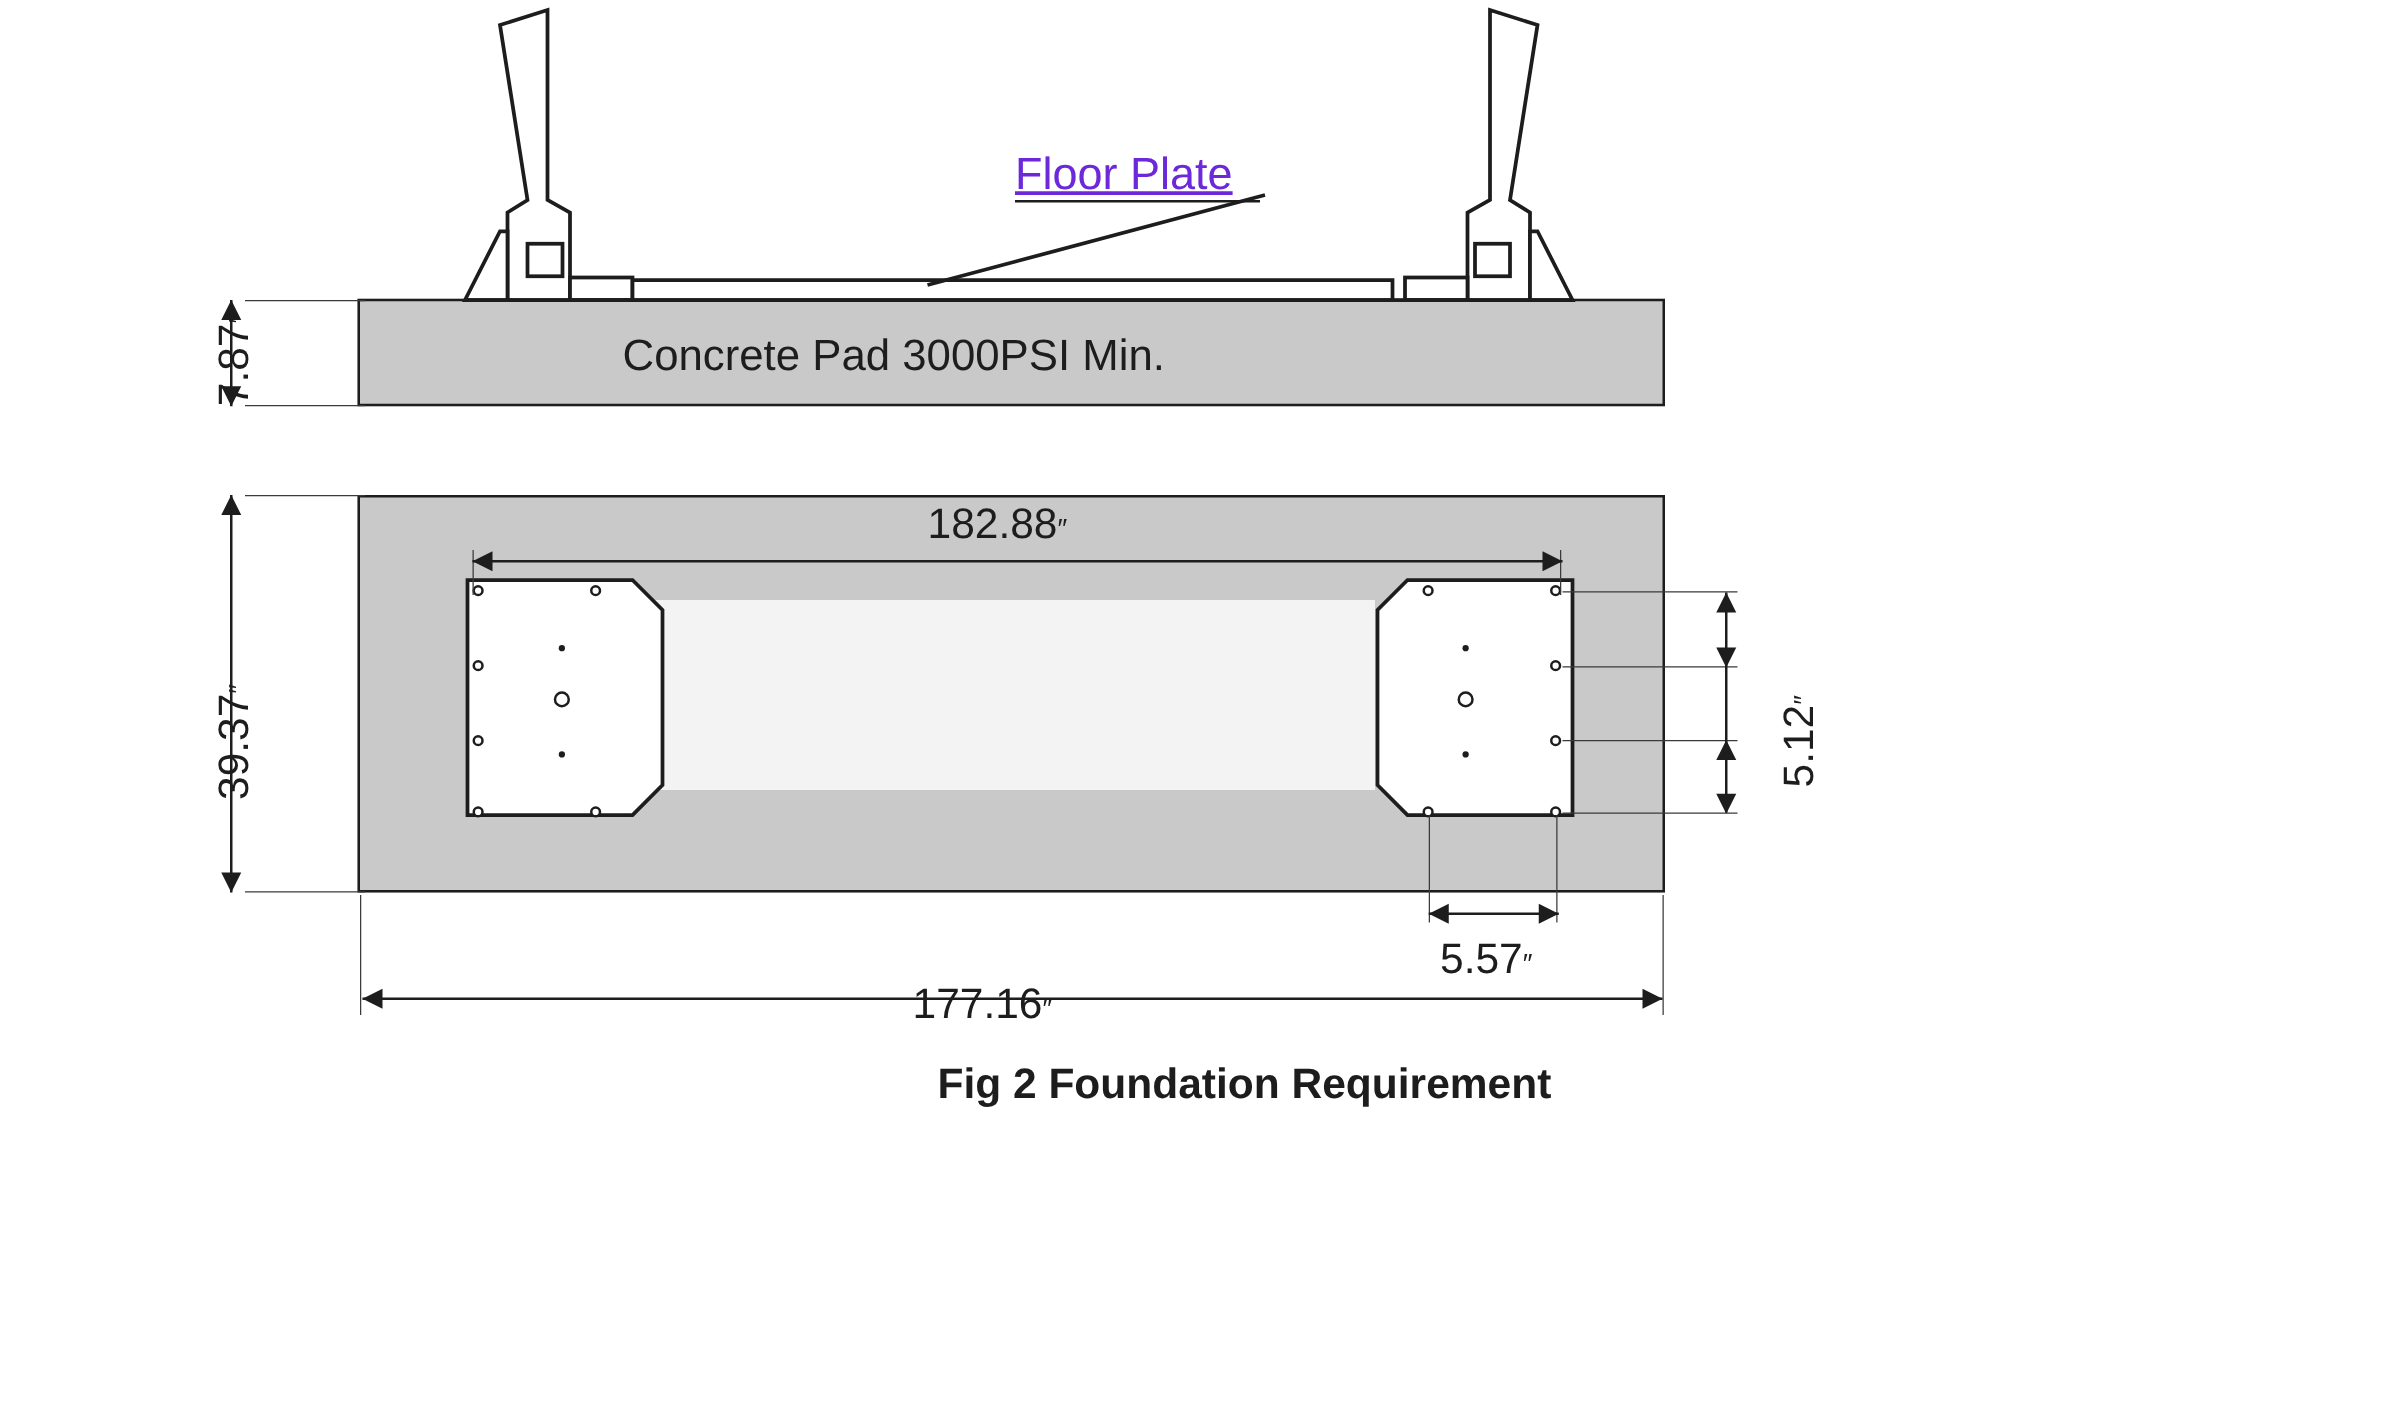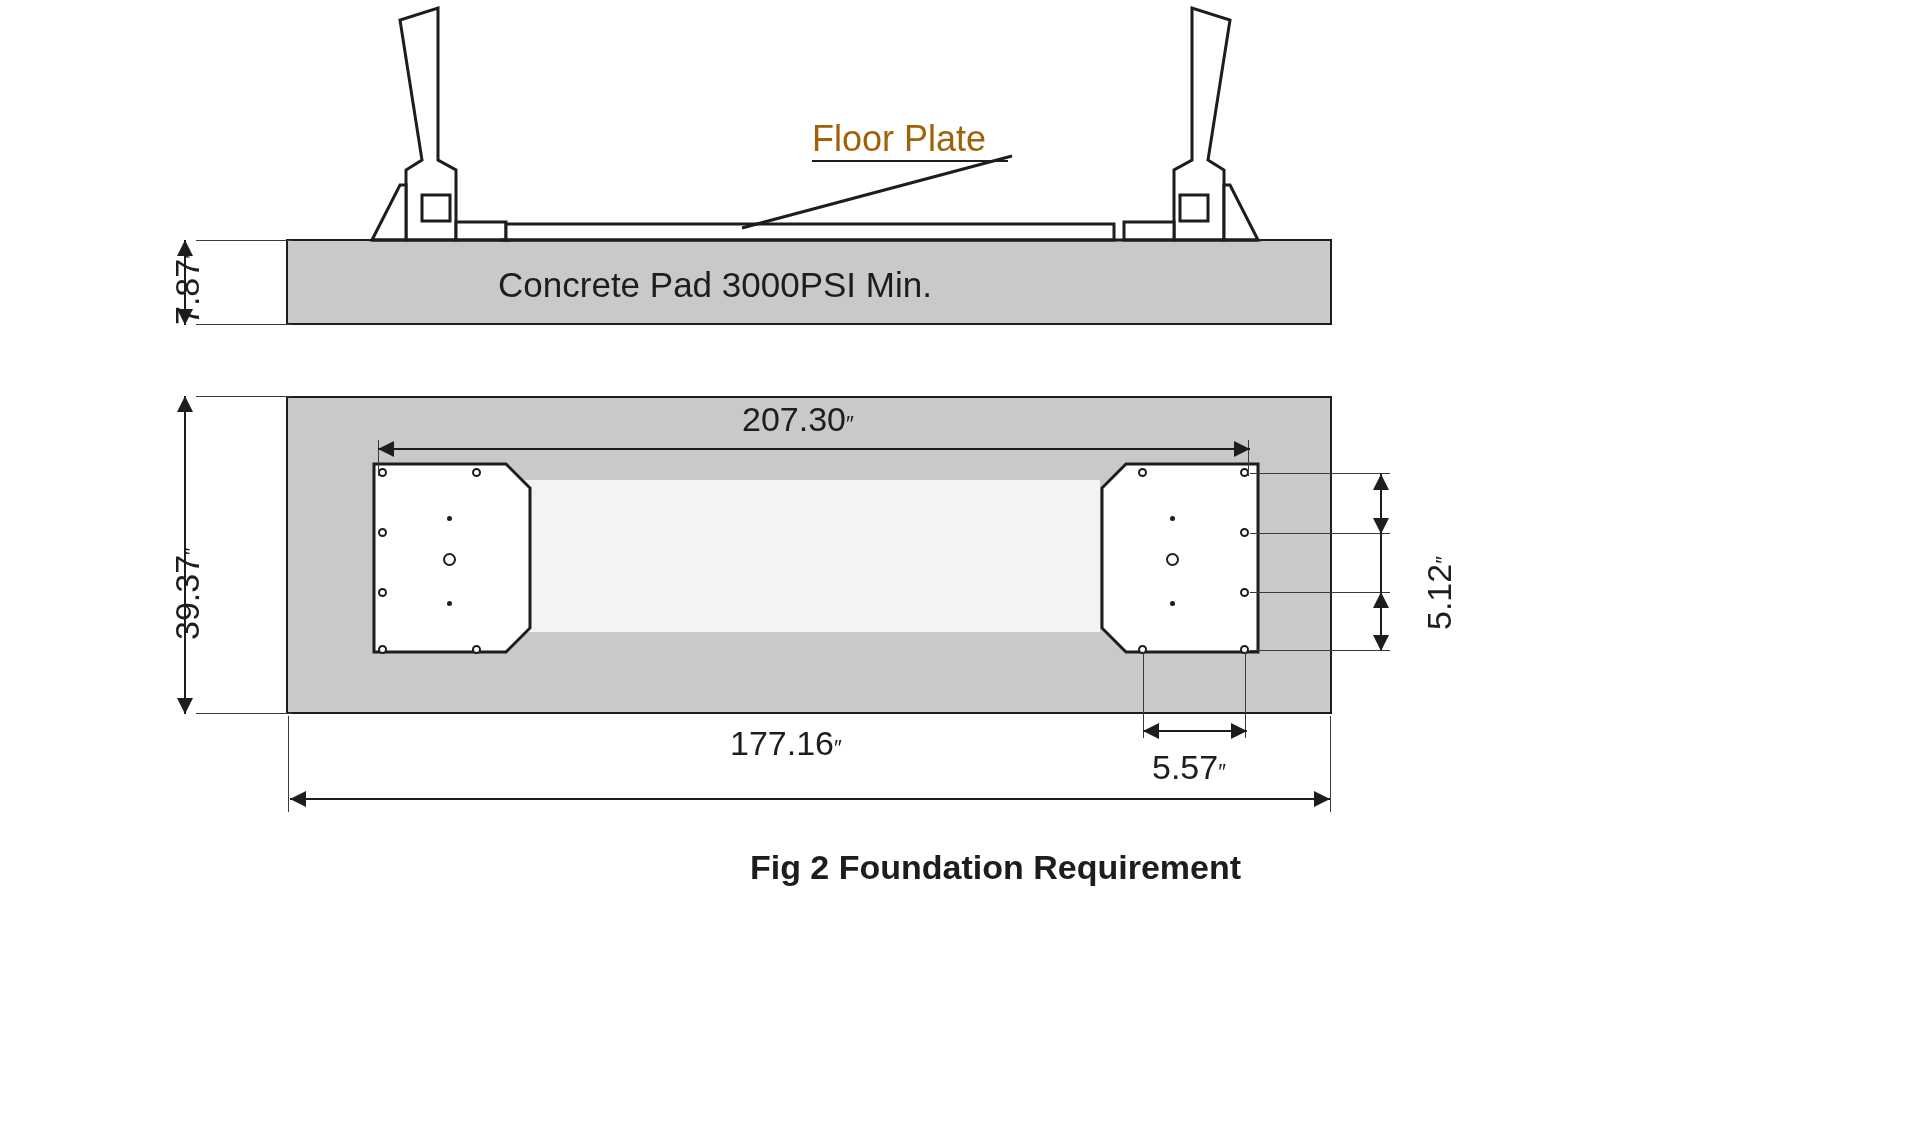--- a/index.html
+++ b/index.html
@@ -16,21 +16,21 @@
   .thin-h{position:absolute;background:#3a3a3a;height:1px;}
   .thin-v{position:absolute;background:#3a3a3a;width:1px;}
 
   
   .pad-top{position:absolute;left:286px;top:239px;width:1046px;height:86px;
            background:#c9c9c9;border:2px solid #1d1d1d;box-sizing:border-box;}
   .pad-top-label{position:absolute;left:286px;top:265px;width:858px;text-align:center;
                  font-size:35px;color:#1d1d1d;}
 
   
-  .fp-text{position:absolute;left:812px;top:118px;font-size:36px;color:#a16207;}
+  .fp-text{position:absolute;left:812px;top:118px;font-size:36px;color:#6d28d9;text-decoration:underline;}
   .fp-underline{position:absolute;left:812px;top:160px;width:196px;height:2px;background:#1d1d1d;}
 
   
   .pad-plan{position:absolute;left:286px;top:396px;width:1046px;height:318px;
             background:#c9c9c9;border:2px solid #1d1d1d;box-sizing:border-box;}
   .inner-white{position:absolute;left:520px;top:480px;width:580px;height:152px;background:#f3f3f3;}
   .bolt{position:absolute;width:9px;height:9px;border:2px solid #1d1d1d;border-radius:50%;
         background:#ffffff;box-sizing:border-box;}
   .dot{position:absolute;width:5px;height:5px;background:#1d1d1d;border-radius:50%;}
   .hole{position:absolute;width:13px;height:13px;border:2px solid #1d1d1d;border-radius:50%;
@@ -139,31 +139,31 @@
       </div>
     </div>
 
     <div>
       <div class="thin-v" style="left:378px;top:440px;height:36px;"></div>
       <div class="thin-v" style="left:1248px;top:440px;height:36px;"></div>
       <div class="line-h" style="left:378px;top:448px;width:872px;"></div>
       <div class="arrow arr-left" style="left:378px;top:441px;"></div>
       <div class="arrow arr-right" style="left:1234px;top:441px;"></div>
       <div class="lbl dim-text" style="left:742px;top:400px;">
-        <span>207.30</span><span class="inch">″</span>
+        <span>182.88</span><span class="inch">″</span>
       </div>
     </div>
 
     <div>
       <div class="thin-v" style="left:288px;top:716px;height:96px;"></div>
       <div class="thin-v" style="left:1330px;top:716px;height:96px;"></div>
       <div class="line-h" style="left:290px;top:798px;width:1040px;"></div>
       <div class="arrow arr-left" style="left:290px;top:791px;"></div>
       <div class="arrow arr-right" style="left:1314px;top:791px;"></div>
-      <div class="lbl dim-text" style="left:730px;top:724px;">
+      <div class="lbl dim-text" style="left:730px;top:784px;">
         <span>177.16</span><span class="inch">″</span>
       </div>
     </div>
 
     <div>
       <div class="thin-h" style="left:1250px;top:473px;width:140px;"></div>
       <div class="thin-h" style="left:1250px;top:533px;width:140px;"></div>
       <div class="thin-h" style="left:1250px;top:592px;width:140px;"></div>
       <div class="thin-h" style="left:1250px;top:650px;width:140px;"></div>
       <div class="line-v" style="left:1380px;top:474px;height:176px;"></div>

